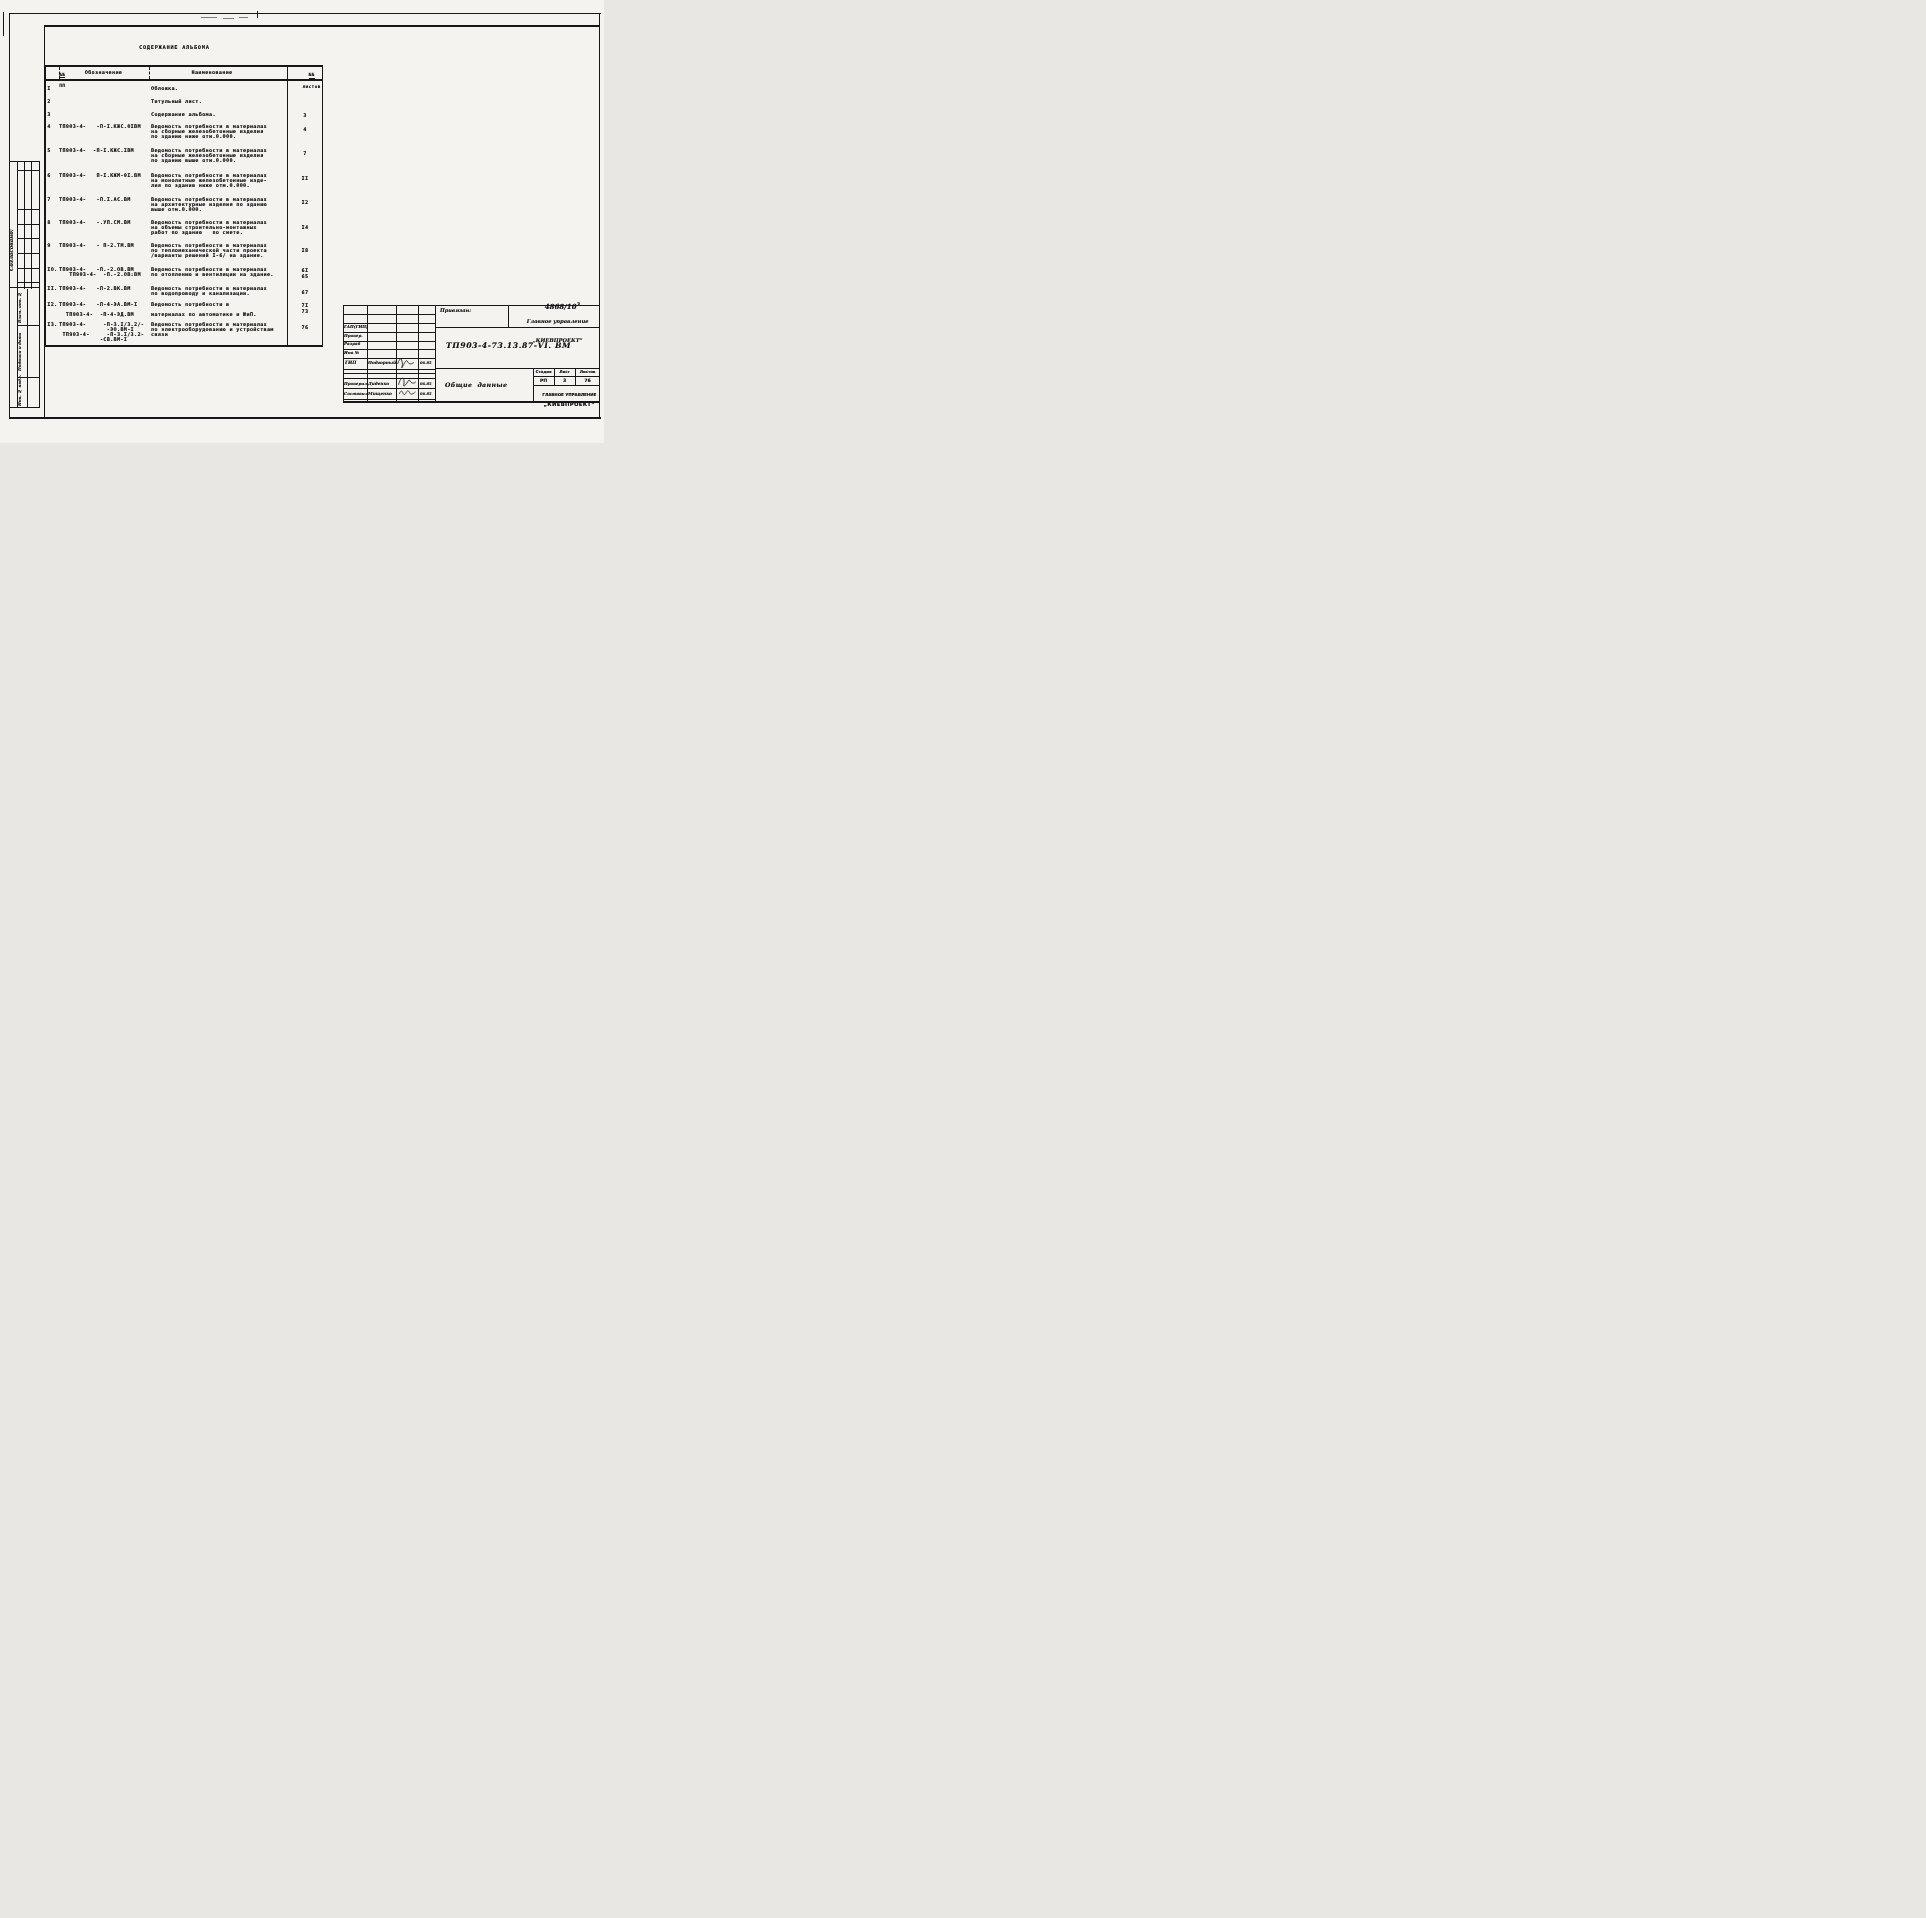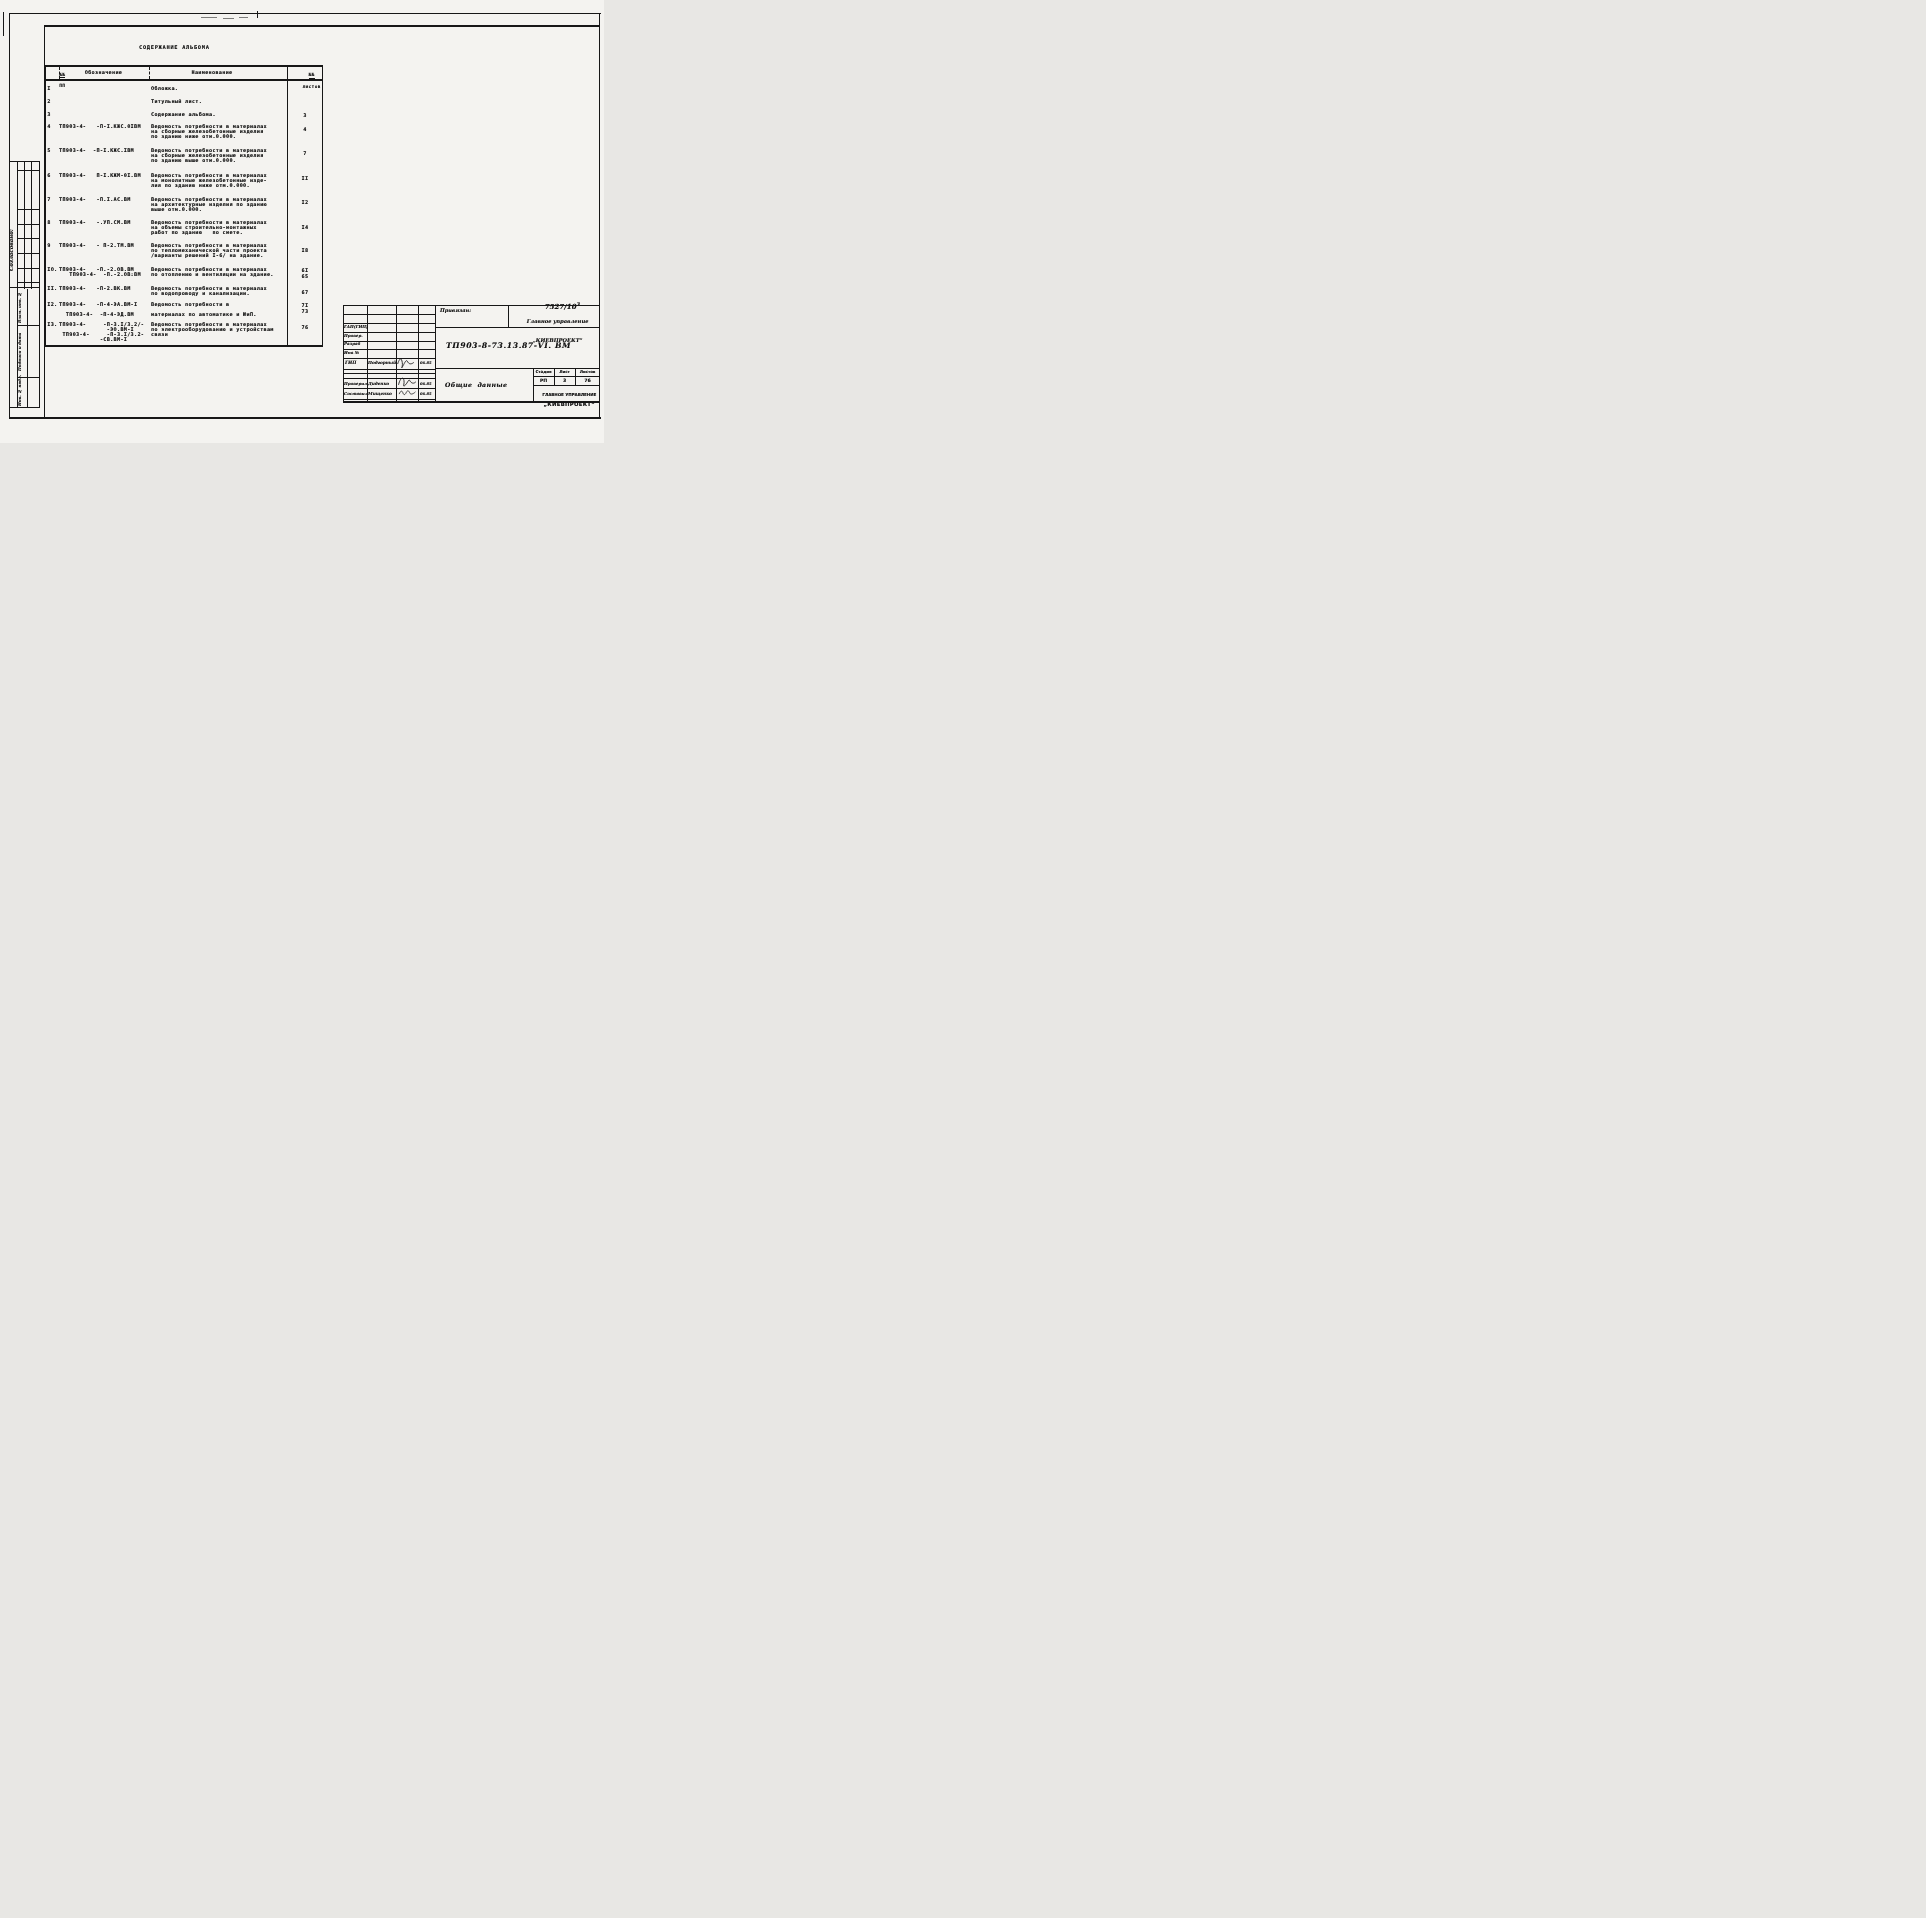--- a/index.html
+++ b/index.html
@@ -192,21 +192,21 @@
   <div class="v" style="left:27px;top:289px;width:0.8px;height:119px;"></div>
   <div class="v" style="left:39px;top:289px;width:0.8px;height:119px;"></div>
   <div class="h" style="left:17px;top:325px;width:22.3px;height:0.8px;"></div>
   <div class="h" style="left:17px;top:377px;width:22.3px;height:0.8px;"></div>
   <div class="h" style="left:8.5px;top:407px;width:31px;height:1.2px;"></div>
   <div class="hand vert" style="left:17px;top:290px;width:10px;height:35px;font-size:4px;">Взам. инв. №</div>
   <div class="hand vert" style="left:17px;top:327px;width:10px;height:49px;font-size:4px;">Подписи и дата</div>
   <div class="hand vert" style="left:17px;top:378px;width:10px;height:28px;font-size:4px;">Инв. № подл.</div>
 
   <div class="hand" style="left:535px;top:292px;font-size:7px;">
-    <span>7527/10</span><sup style="font-size:5px;">3</sup>
+    <span>4868/10</span><sup style="font-size:5px;">3</sup>
   </div>
 
   <div class="h" style="left:343px;top:305px;width:257px;height:1.2px;"></div>
   <div class="h" style="left:343px;top:401px;width:257px;height:1.5px;"></div>
   <div class="v" style="left:343px;top:305px;width:1.2px;height:97px;"></div>
   <div class="v" style="left:435px;top:305px;width:1.2px;height:97px;"></div>
 
   <div class="v" style="left:367px;top:305px;width:0.8px;height:96px;"></div>
   <div class="v" style="left:396px;top:305px;width:0.8px;height:96px;"></div>
   <div class="v" style="left:418px;top:305px;width:0.8px;height:96px;"></div>
@@ -250,21 +250,21 @@
   <div class="hand" style="left:420px;top:392px;font-size:3.7px;">06.85</div>
 
   <div class="hand" style="left:440px;top:307px;font-size:5px;">Привязан:</div>
   <div class="v" style="left:508px;top:305px;width:0.8px;height:23px;"></div>
   <div class="h" style="left:435px;top:327px;width:165px;height:1.2px;"></div>
   <div class="hand ctr" style="left:509px;top:307px;width:90px;font-size:5.2px;line-height:9.6px;">
     <span>Главное управление</span><br>
     <span>„КИЕВПРОЕКТ“</span>
   </div>
 
-  <div class="hand" style="left:446px;top:341px;font-size:7.7px;letter-spacing:0.6px;">ТП903-8-73.13.87-VI. ВМ</div>
+  <div class="hand" style="left:446px;top:341px;font-size:7.7px;letter-spacing:0.6px;">ТП903-4-73.13.87-VI. ВМ</div>
   <div class="h" style="left:435px;top:368px;width:165px;height:1.2px;"></div>
 
   <div class="hand" style="left:445px;top:381px;font-size:6.2px;letter-spacing:0.4px;">Общие  данные</div>
 
   <div class="v" style="left:533px;top:368px;width:0.8px;height:35px;"></div>
   <div class="v" style="left:554px;top:368px;width:0.8px;height:18px;"></div>
   <div class="v" style="left:575px;top:368px;width:0.8px;height:18px;"></div>
   <div class="h" style="left:533px;top:376px;width:67px;height:0.8px;"></div>
   <div class="h" style="left:533px;top:385px;width:67px;height:1.2px;"></div>
   <div class="print ctr" style="left:533px;top:369px;width:21px;font-size:3.9px;">Стадия</div>

